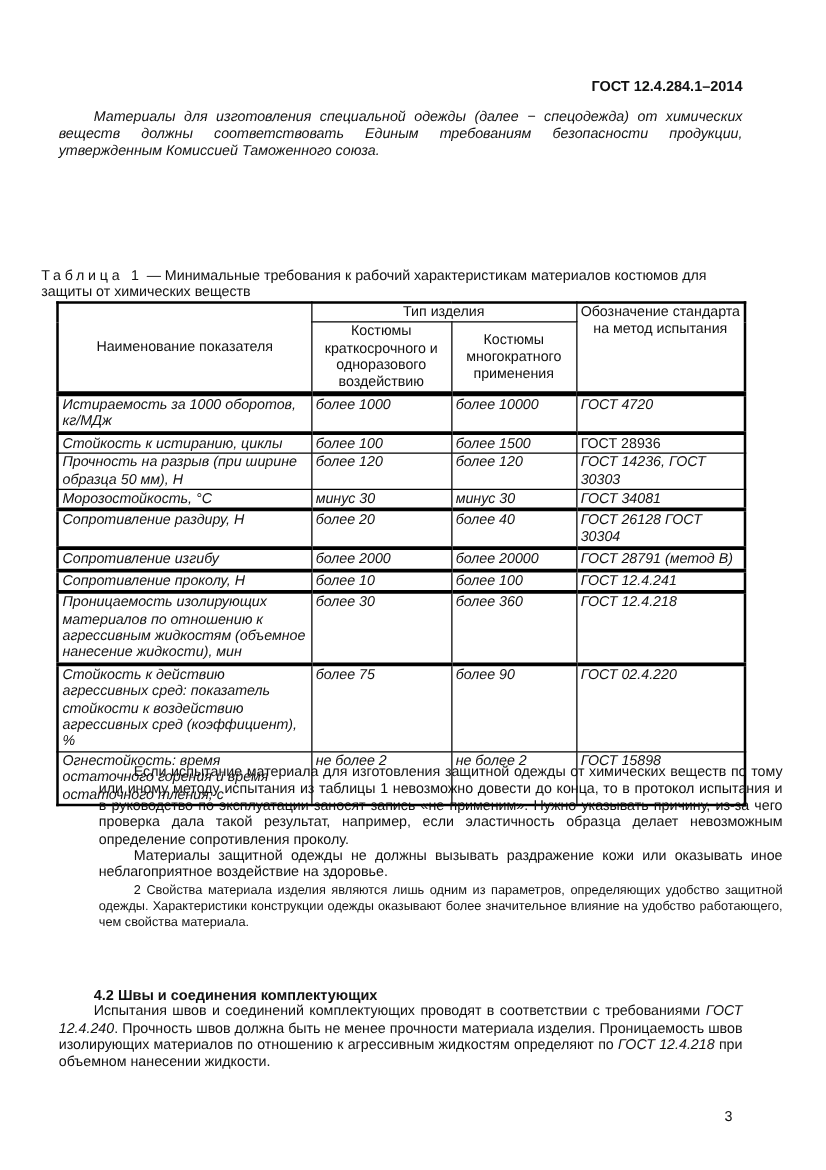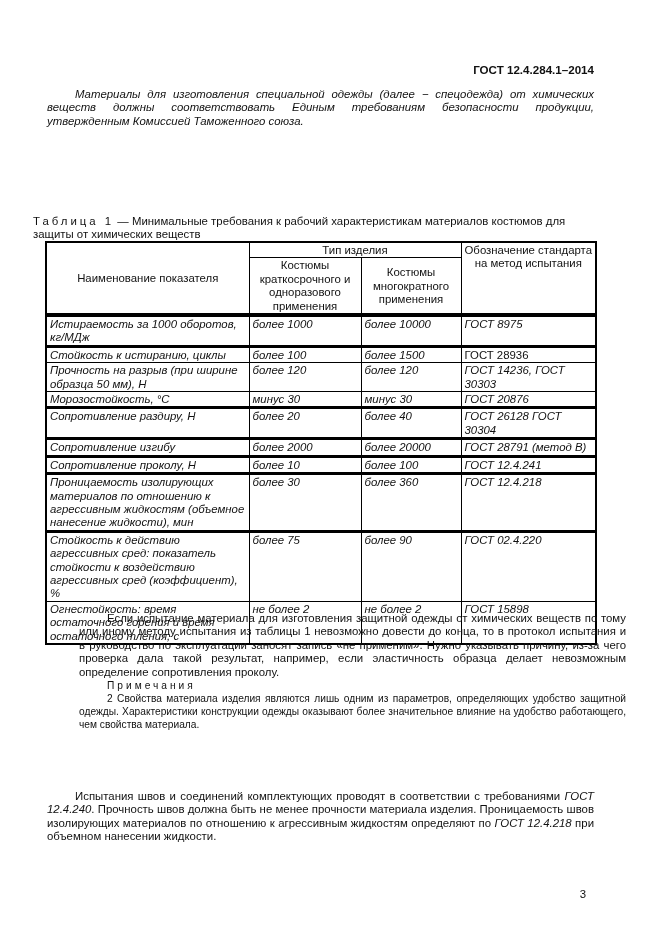--- a/index.html
+++ b/index.html
@@ -48,48 +48,48 @@
       <col style="width:100px">
       <col style="width:135px">
   </colgroup>
   <thead>
     <tr>
       <th rowspan="2" class="mid" style="border-bottom:4px solid #000;margin-top:12px;">Наименование показателя</th>
       <th colspan="2">Тип изделия</th>
       <th rowspan="2" style="border-bottom:4px solid #000;">Обозначение стандарта на метод испытания</th>
     </tr>
     <tr class="hdrlast">
-      <th>Костюмы краткосрочного и одноразового применения</th>
+      <th>Костюмы краткосрочного и одноразового воздействию</th>
       <th class="mid">Костюмы многократного применения</th>
     </tr>
   </thead>
   <tbody id="tbody">
       <tr>
         <td class="ital">Истираемость за 1000 оборотов, кг/МДж</td>
         <td class="ital c">более 1000</td>
         <td class="ital c">более 10000</td>
-        <td class="ital c">ГОСТ 8975</td>
+        <td class="ital c">ГОСТ 4720</td>
       </tr>
       <tr class="thick">
         <td class="ital">Стойкость к истиранию, циклы</td>
         <td class="ital c">более 100</td>
         <td class="ital c">более 1500</td>
         <td class="c norm">ГОСТ 28936</td>
       </tr>
       <tr>
         <td class="ital">Прочность на разрыв (при ширине образца 50 мм), Н</td>
         <td class="ital c">более 120</td>
         <td class="ital c">более 120</td>
         <td class="ital c">ГОСТ 14236, ГОСТ 30303</td>
       </tr>
       <tr>
         <td class="ital">Морозостойкость, °С</td>
         <td class="ital c">минус 30</td>
         <td class="ital c">минус 30</td>
-        <td class="ital c">ГОСТ 20876</td>
+        <td class="ital c">ГОСТ 34081</td>
       </tr>
       <tr class="thick">
         <td class="ital">Сопротивление раздиру, Н</td>
         <td class="ital c">более 20</td>
         <td class="ital c">более 40</td>
         <td class="ital c">ГОСТ 26128 ГОСТ 30304</td>
       </tr>
       <tr class="thick">
         <td class="ital">Сопротивление изгибу</td>
         <td class="ital c">более 2000</td>
@@ -118,21 +118,22 @@
         <td class="ital">Огнестойкость: время остаточного горения и время остаточного тления, с</td>
         <td class="ital c">не более 2</td>
         <td class="ital c">не более 2</td>
         <td class="ital c">ГОСТ 15898</td>
       </tr>
     </tbody>
 </table>
 
 <div class="after">
   <p class="ind">Если испытание материала для изготовления защитной одежды от химических веществ по тому или иному методу испытания из таблицы 1 невозможно довести до конца, то в протокол испытания и в руководство по эксплуатации заносят запись «не применим». Нужно указывать причину, из-за чего проверка дала такой результат, например, если эластичность образца делает невозможным определение сопротивления проколу.</p>
-  <p class="ind notes sp" style="letter-spacing:3px;">Примечания</p>
+  <p class="ind">Материалы защитной одежды не должны вызывать раздражение кожи или оказывать иное неблагоприятное воздействие на здоровье.</p>
   <p class="ind notes">2 Свойства материала изделия являются лишь одним из параметров, определяющих удобство защитной одежды. Характеристики конструкции одежды оказывают более значительное влияние на удобство работающего, чем свойства материала.</p>
 </div>
 
 <div class="sec">
+  <h4>4.2 Швы и соединения комплектующих</h4>
   <p class="ind"><span>Испытания швов и соединений комплектующих проводят в соответствии с требованиями </span><span class="it">ГОСТ 12.4.240</span><span>. Прочность швов должна быть не менее прочности материала изделия. Проницаемость швов изолирующих материалов по отношению к агрессивным жидкостям определяют по </span><span class="it">ГОСТ 12.4.218</span><span> при объемном нанесении жидкости.</span></p>
 </div>
 
 <div class="pgnum">3</div>
 
 </body></html>

